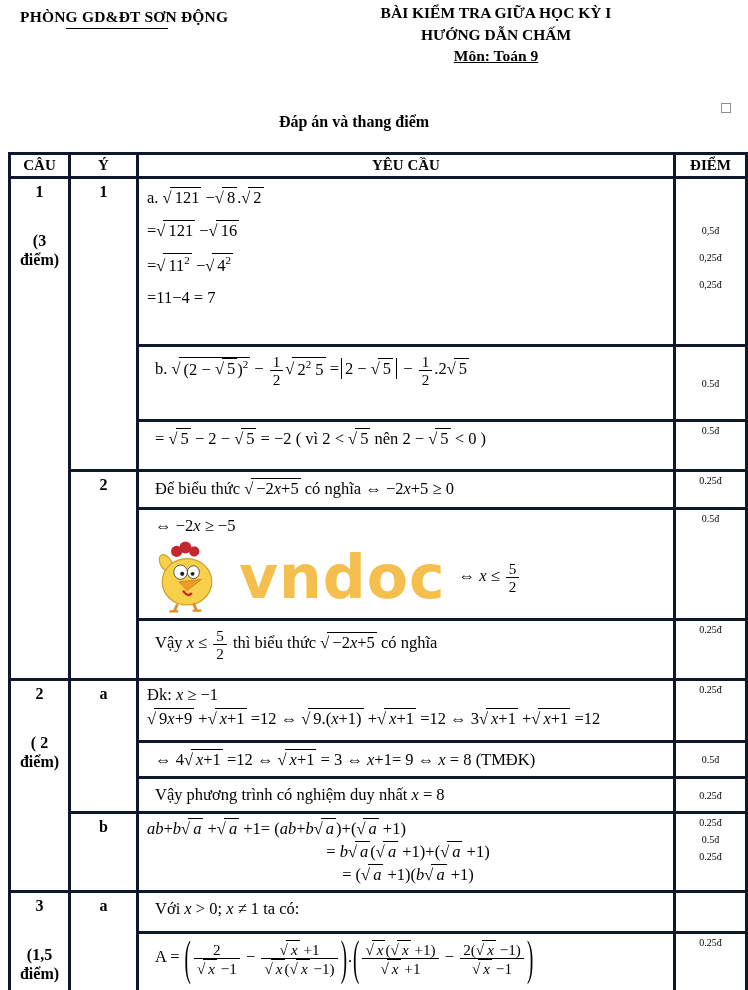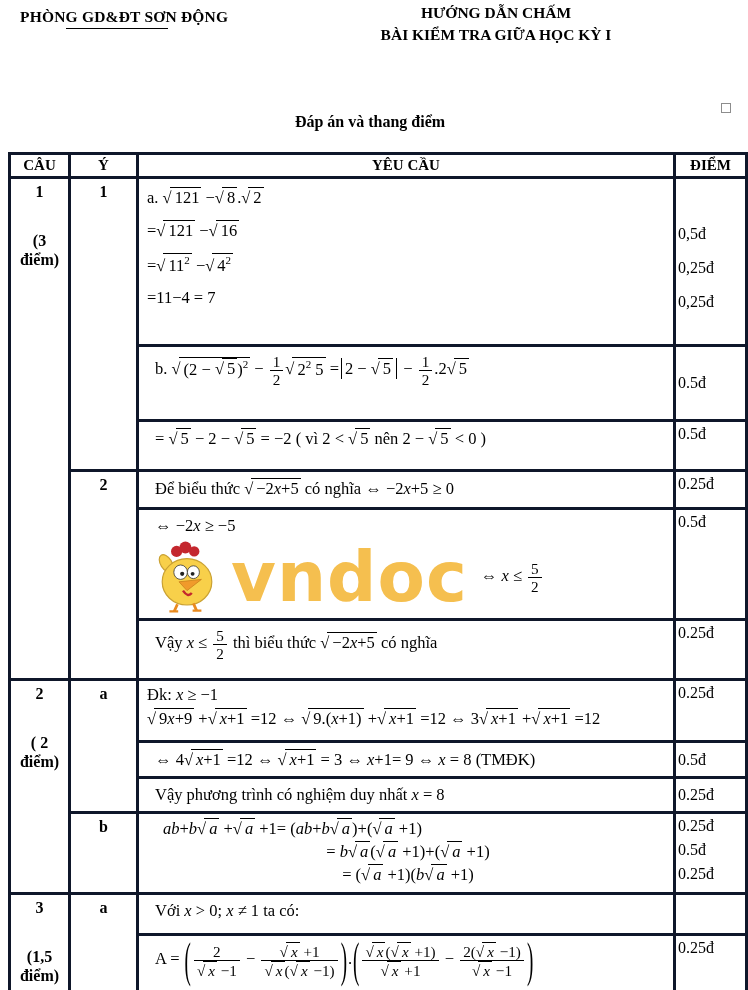--- a/index.html
+++ b/index.html
@@ -6,21 +6,21 @@
   body{width:748px;height:990px;position:relative;overflow:hidden;
        font-family:"Liberation Serif","DejaVu Serif",serif;color:#000}
 
   
   .dept-wrap{position:absolute;left:20px;top:8px;text-align:left}
   .dept{font-weight:bold;font-size:15.5px;letter-spacing:.2px}
   .dept-rule{width:102px;border-bottom:1.6px solid #000;margin:2px 0 0 46px}
   .titles{position:absolute;left:330px;top:2px;width:332px;text-align:center;
           font-weight:bold;font-size:15.5px;line-height:21.5px}
   .subject{display:inline-block;text-decoration:underline}
-  .doc-title{position:absolute;top:113px;left:20px;width:700px;text-align:center;
+  .doc-title{position:absolute;top:113px;left:4px;width:700px;text-align:center;
              font-weight:bold;font-size:16px}
   .anchor-box{position:absolute;left:721px;top:103px;width:8px;height:8px;
               border:1px solid #8d8d8d}
 
   
   table{position:absolute;top:152px;left:8px;width:737px;
         border-collapse:collapse;table-layout:fixed}
   th,td{border:3px solid #0f172a;vertical-align:top;overflow:hidden}
   th{font-size:15px;padding:2px 0;font-weight:bold}
   tr.r1{height:168px}tr.r2{height:75px}tr.r3{height:50px}tr.r4{height:38px}
@@ -28,23 +28,23 @@
   tr.r9{height:25px}tr.r10{height:78px}tr.r11{height:41px}tr.r12{height:77px}
 
   .c-cau{text-align:center;font-weight:bold;font-size:16px;padding-top:4px}
   .cau-note{margin-top:30px;line-height:1.2}
   .c-y{text-align:center;font-weight:bold;font-size:16px;padding-top:4px}
   .c-yc{font-size:16.5px;padding:3px 4px 3px 8px}
   .c-yc .line{margin:3px 8px;white-space:nowrap}
   .line.center{text-align:center}
   .r1 .line{margin:5px 0 12px}
   .r7 .line{margin:1px 0 3px}
-  .r10 .line{margin:1px 16px 2px}
-
-  .c-pt{font-size:16px;padding:3px 2px}
+  .r10 .line{margin:1px 0 2px}
+
+  .c-pt{text-align:center;font-size:10px;padding:3px 2px}
   .pa-center{vertical-align:middle}
   .r1p{padding-top:46px}
   .r1p .pt{margin-bottom:16px}
   .r10p .pt{margin-bottom:6px}
 
   
   .math i{font-style:italic}
   .math sup{font-size:11px}
   .sq{white-space:nowrap}
   .sq .rs{letter-spacing:-1px}
@@ -56,37 +56,38 @@
   .fr .de{display:block;padding:0 3px}
   .ab{display:inline-block;border-left:1.2px solid #000;border-right:1.2px solid #000;
       padding:0 3px;margin:0 2px}
   .bp{display:inline-block;font-size:19px;transform:scaleY(2.55);
       transform-origin:center;vertical-align:middle;padding:0 1px;font-weight:400}
 
   
   .logo-l1{margin:3px 0 0 262px}
   .logo-flex{display:flex;align-items:center;margin-top:0}
   .chick{width:80px;height:76px;flex:none}
-  .vndoc{font-family:"DejaVu Sans",sans-serif;font-weight:bold;font-size:69px;
-         line-height:58px;letter-spacing:1px;margin-left:4px}
+  .vndoc{font-family:"DejaVu Sans",sans-serif;font-weight:bold;font-size:60px;
+         line-height:58px;letter-spacing:1px;margin-left:12px}
   .logo-flex .math{margin-left:5px;font-size:16.5px}
 </style>
 </head>
 <body>
 
 <div>
 
   <div class="dept-wrap">
     <div class="dept">PHÒNG GD&amp;ĐT SƠN ĐỘNG</div>
     <div class="dept-rule"></div>
   </div>
 
   <div class="titles">
+    <div>BÀI KIỂM TRA GIỮA HỌC KỲ I</div>
     <div>HƯỚNG DẪN CHẤM</div>
-    <div>BÀI KIỂM TRA GIỮA HỌC KỲ I</div>
+    <div><span class="subject">Môn: Toán 9</span></div>
   </div>
 
   <div class="doc-title">Đáp án và thang điểm</div>
 
   <div class="anchor-box"></div>
 
   <table>
     <colgroup>
       <col style="width:60px">
         <col style="width:68px">

